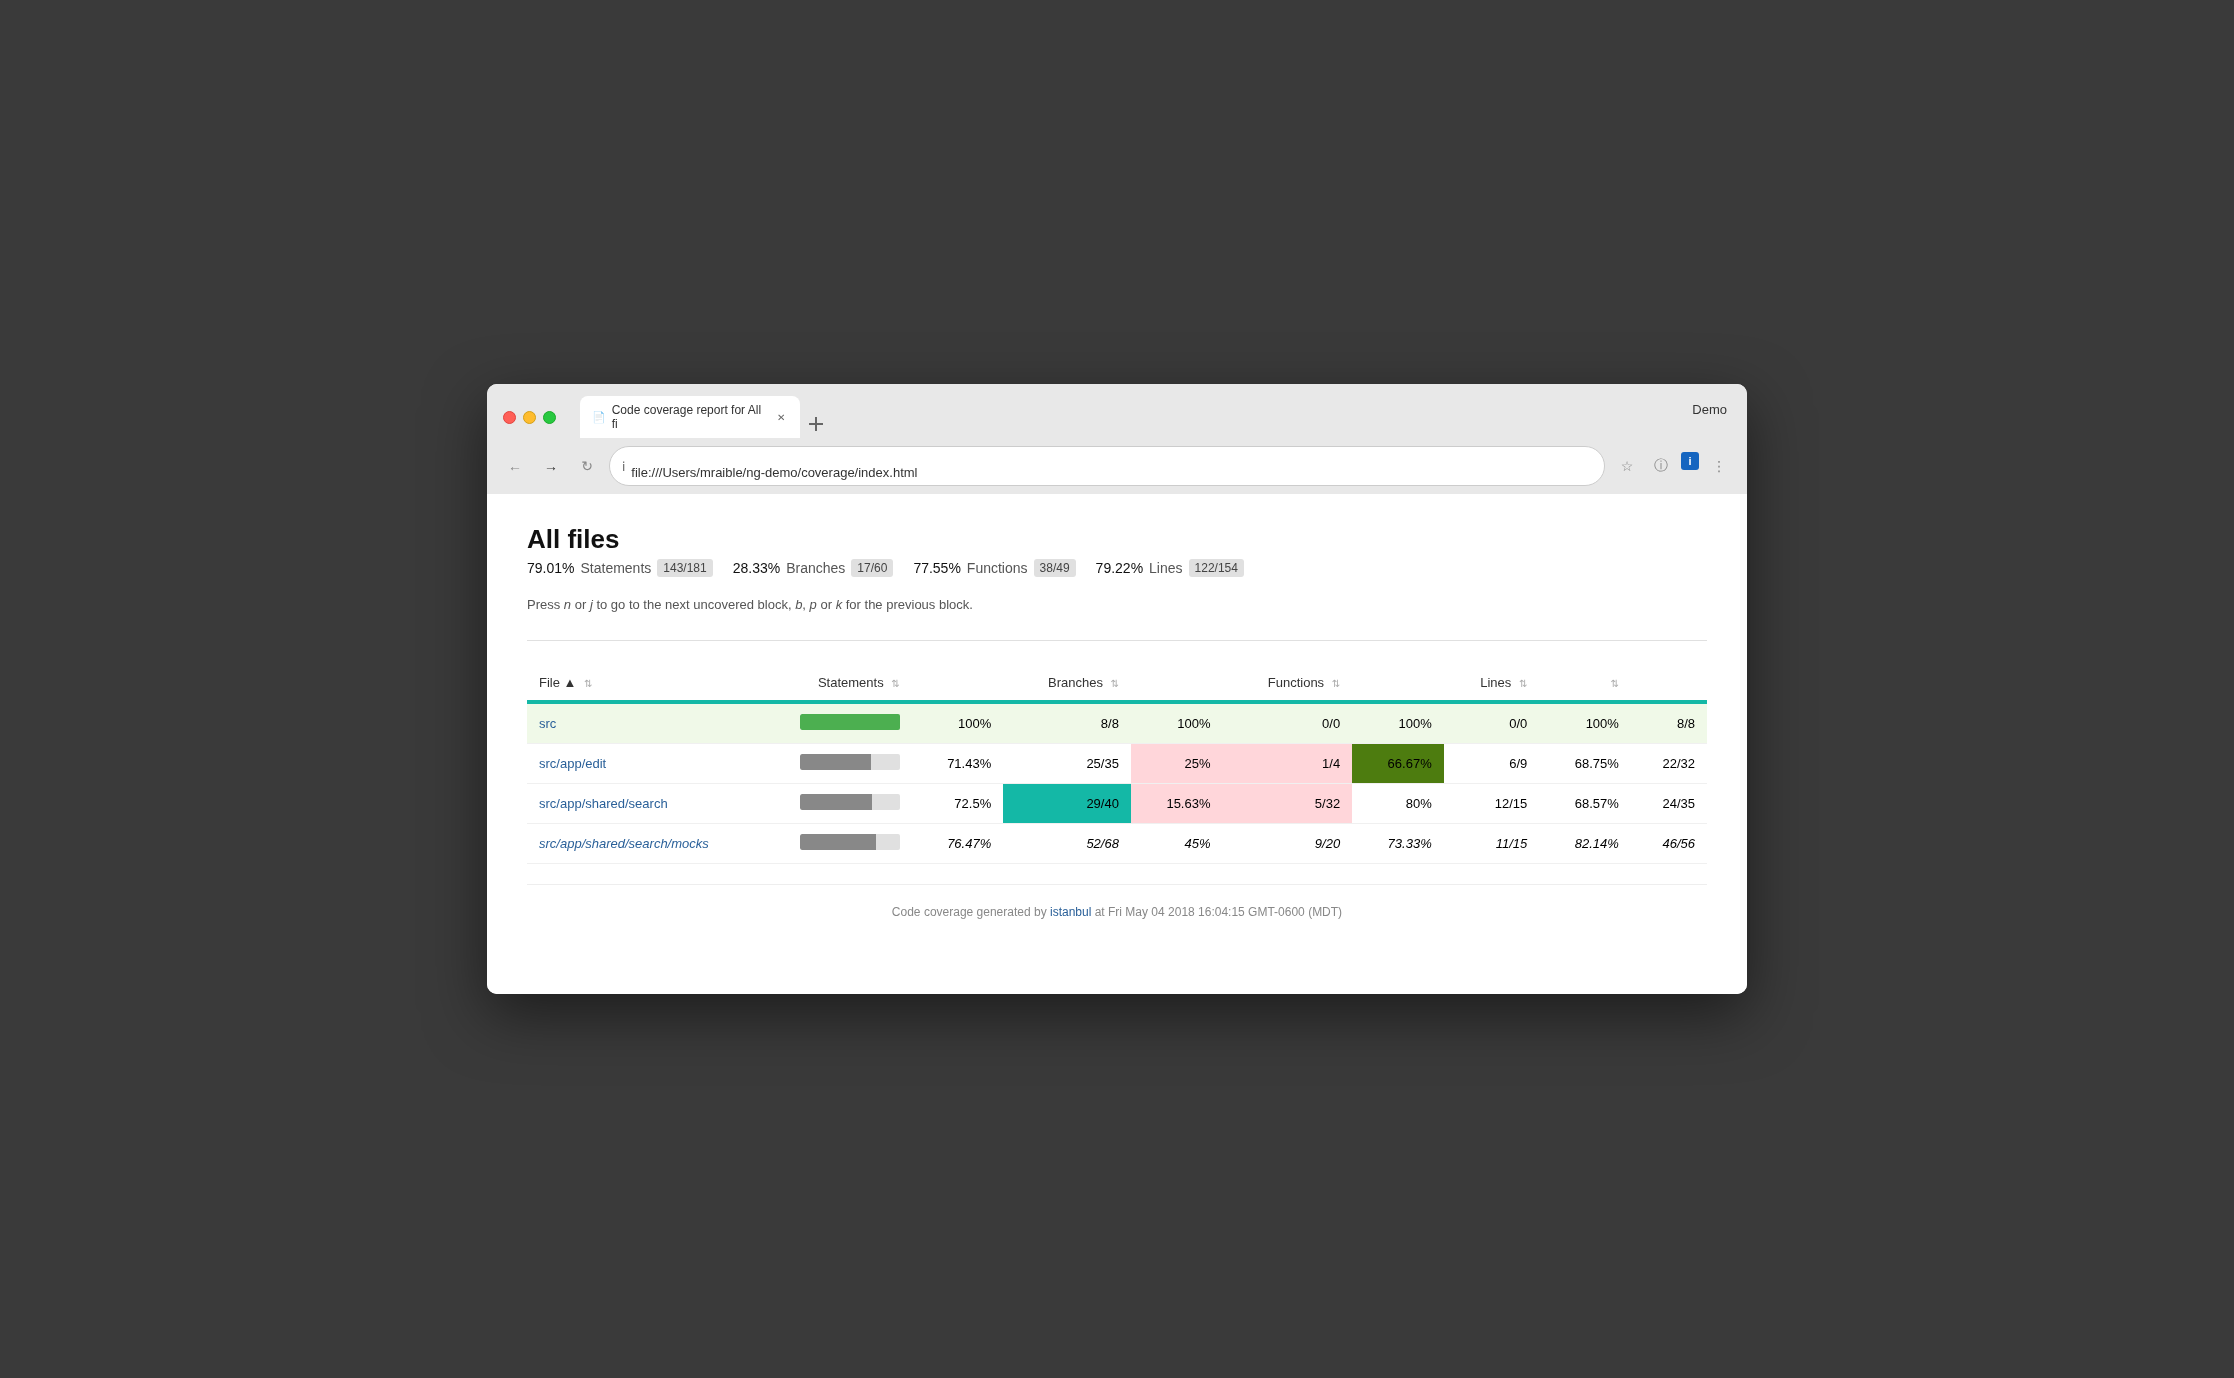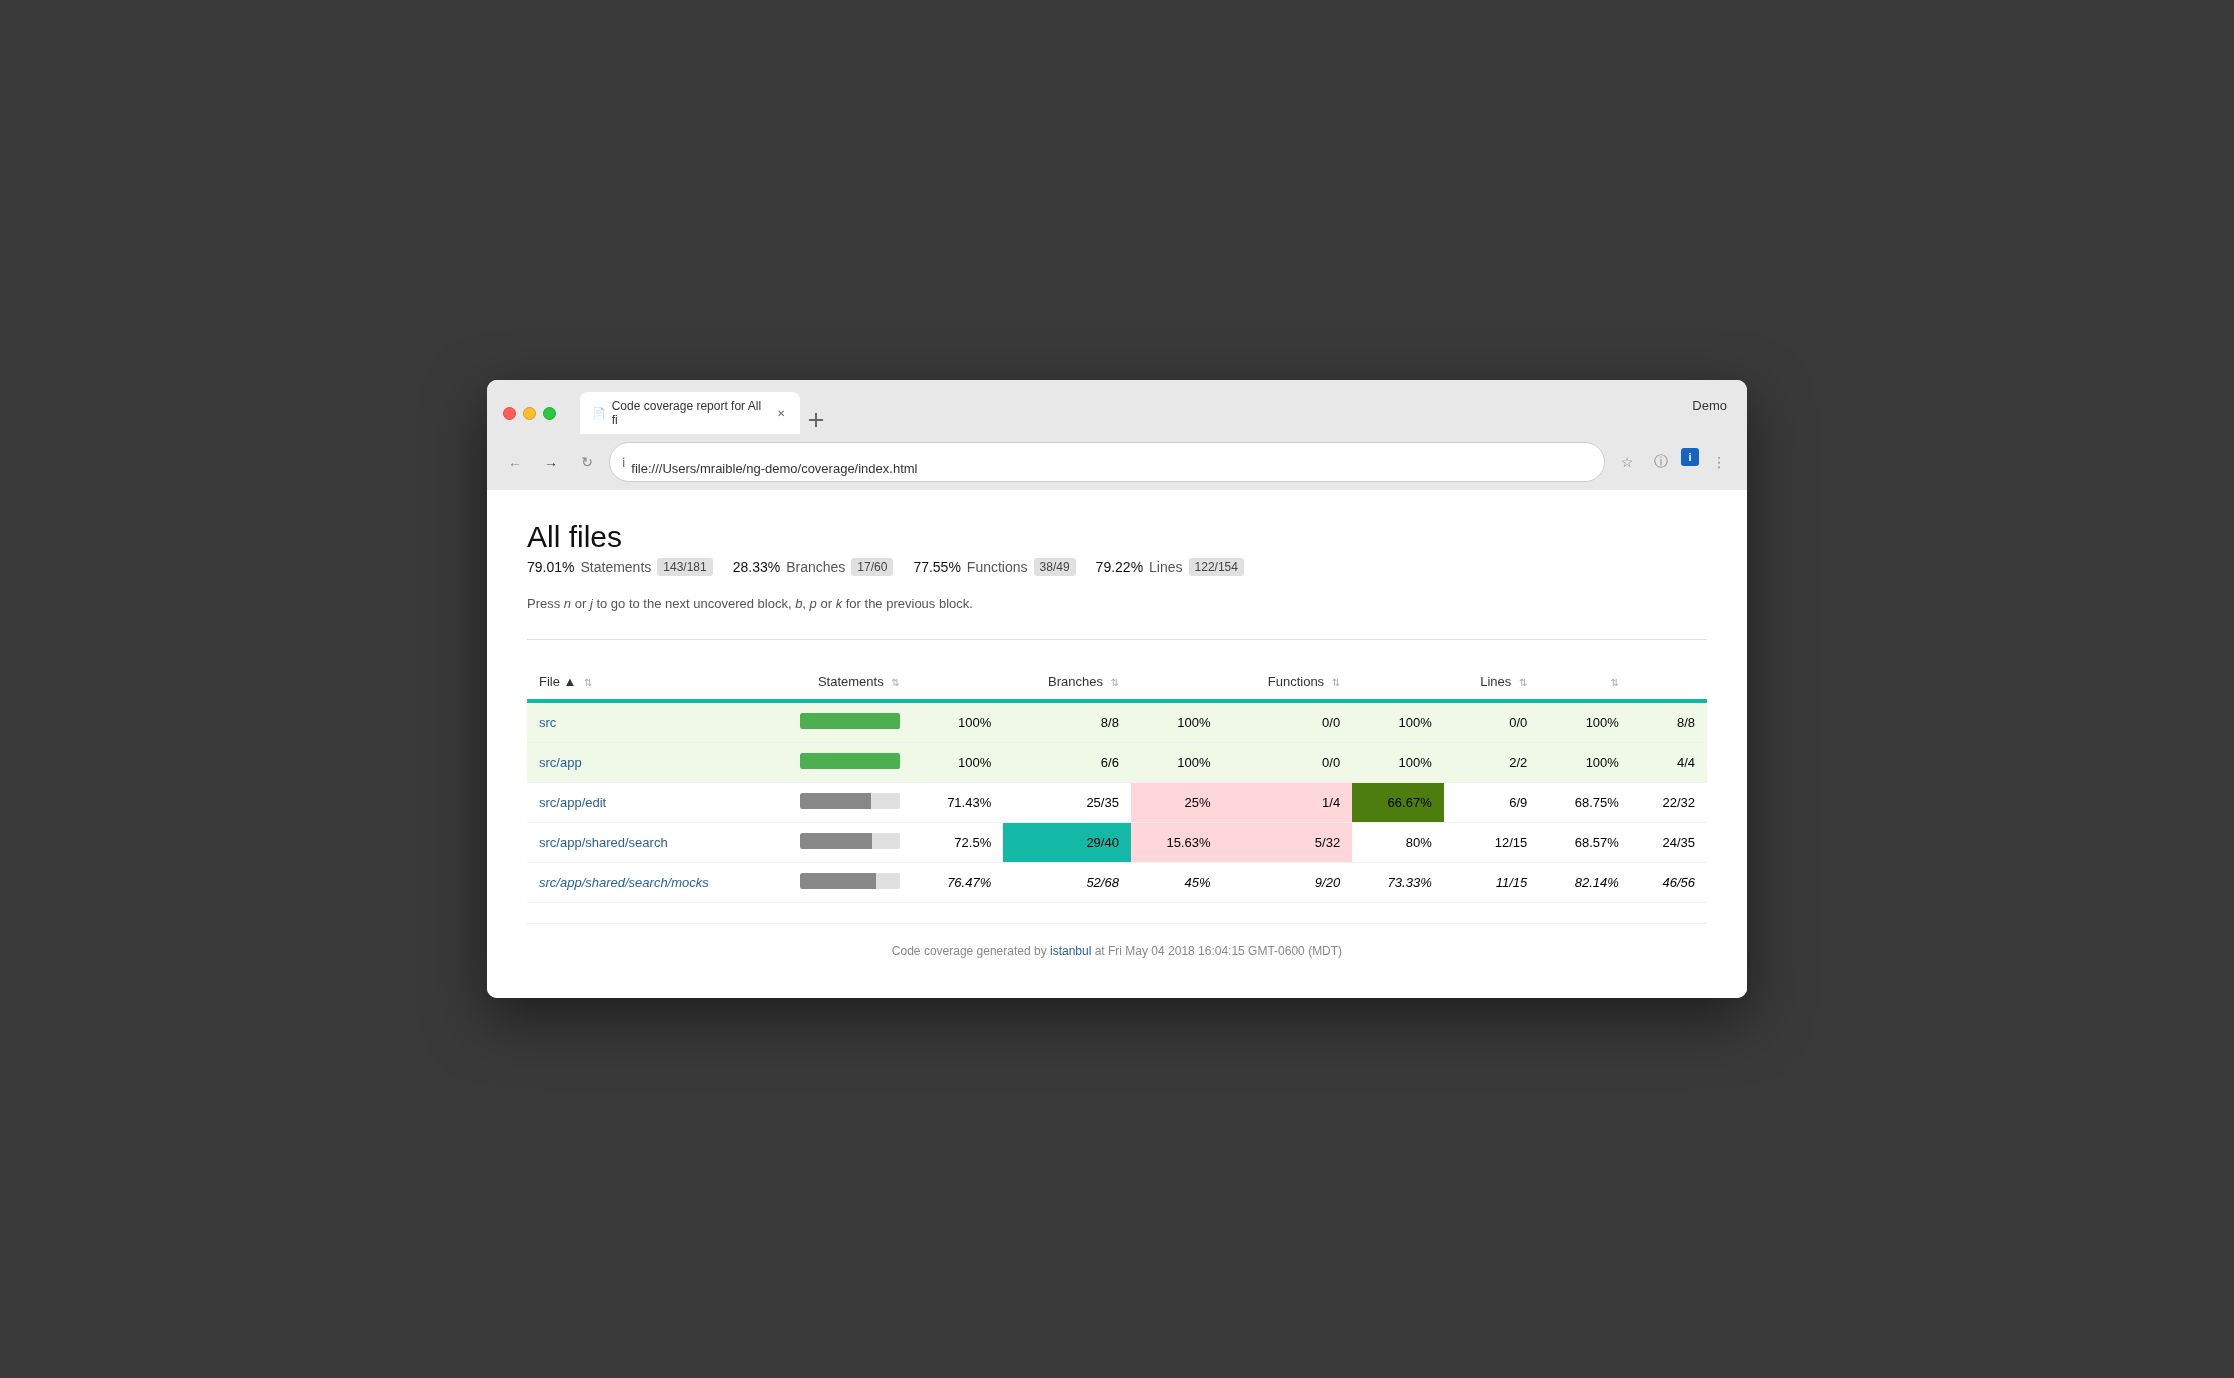--- a/index.html
+++ b/index.html
@@ -193,22 +193,22 @@
     }
 
     
     .page-content {
       background: #fff;
       padding: 30px 40px 30px 40px;
       min-height: 500px;
     }
 
     .page-title {
-      font-size: 30px;
-      font-weight: normal;
+      font-size: 26px;
+      font-weight: bold;
       color: #111;
       margin-bottom: 4px;
     }
 
     .summary-bar {
       display: flex;
       align-items: center;
       gap: 0;
       font-size: 14px;
       color: #333;
@@ -446,38 +446,20 @@
       </td>
       <td style="background:#f0f9e8">100%</td>
       <td style="background:#f0f9e8">8/8</td>
       <td style="background:#f0f9e8">100%</td>
       <td style="background:#f0f9e8">0/0</td>
       <td style="background:#f0f9e8">100%</td>
       <td style="background:#f0f9e8">0/0</td>
       <td style="background:#f0f9e8">100%</td>
       <td style="background:#f0f9e8">8/8</td>
     </tr>
-          <tr style="background: rgb(240, 249, 232);">
-      <td class="file-col">
-        <a class="file-link" href="#">src/app</a>
-      </td>
-      <td class="bar-cell">
-        <div class="bar-container">
-          <div class="bar-fill" style="width:100%; background:#4caf50;"></div>
-        </div>
-      </td>
-      <td style="background:#f0f9e8">100%</td>
-      <td style="background:#f0f9e8">6/6</td>
-      <td style="background:#f0f9e8">100%</td>
-      <td style="background:#f0f9e8">0/0</td>
-      <td style="background:#f0f9e8">100%</td>
-      <td style="background:#f0f9e8">2/2</td>
-      <td style="background:#f0f9e8">100%</td>
-      <td style="background:#f0f9e8">4/4</td>
-    </tr>
           <tr style="background: rgb(255, 255, 255);">
       <td class="file-col">
         <a class="file-link" href="#">src/app/edit</a>
       </td>
       <td class="bar-cell">
         <div class="bar-container">
           <div class="bar-fill" style="width:71%; background:#888888;"></div>
         </div>
       </td>
       <td style="background:#fff">71.43%</td>

